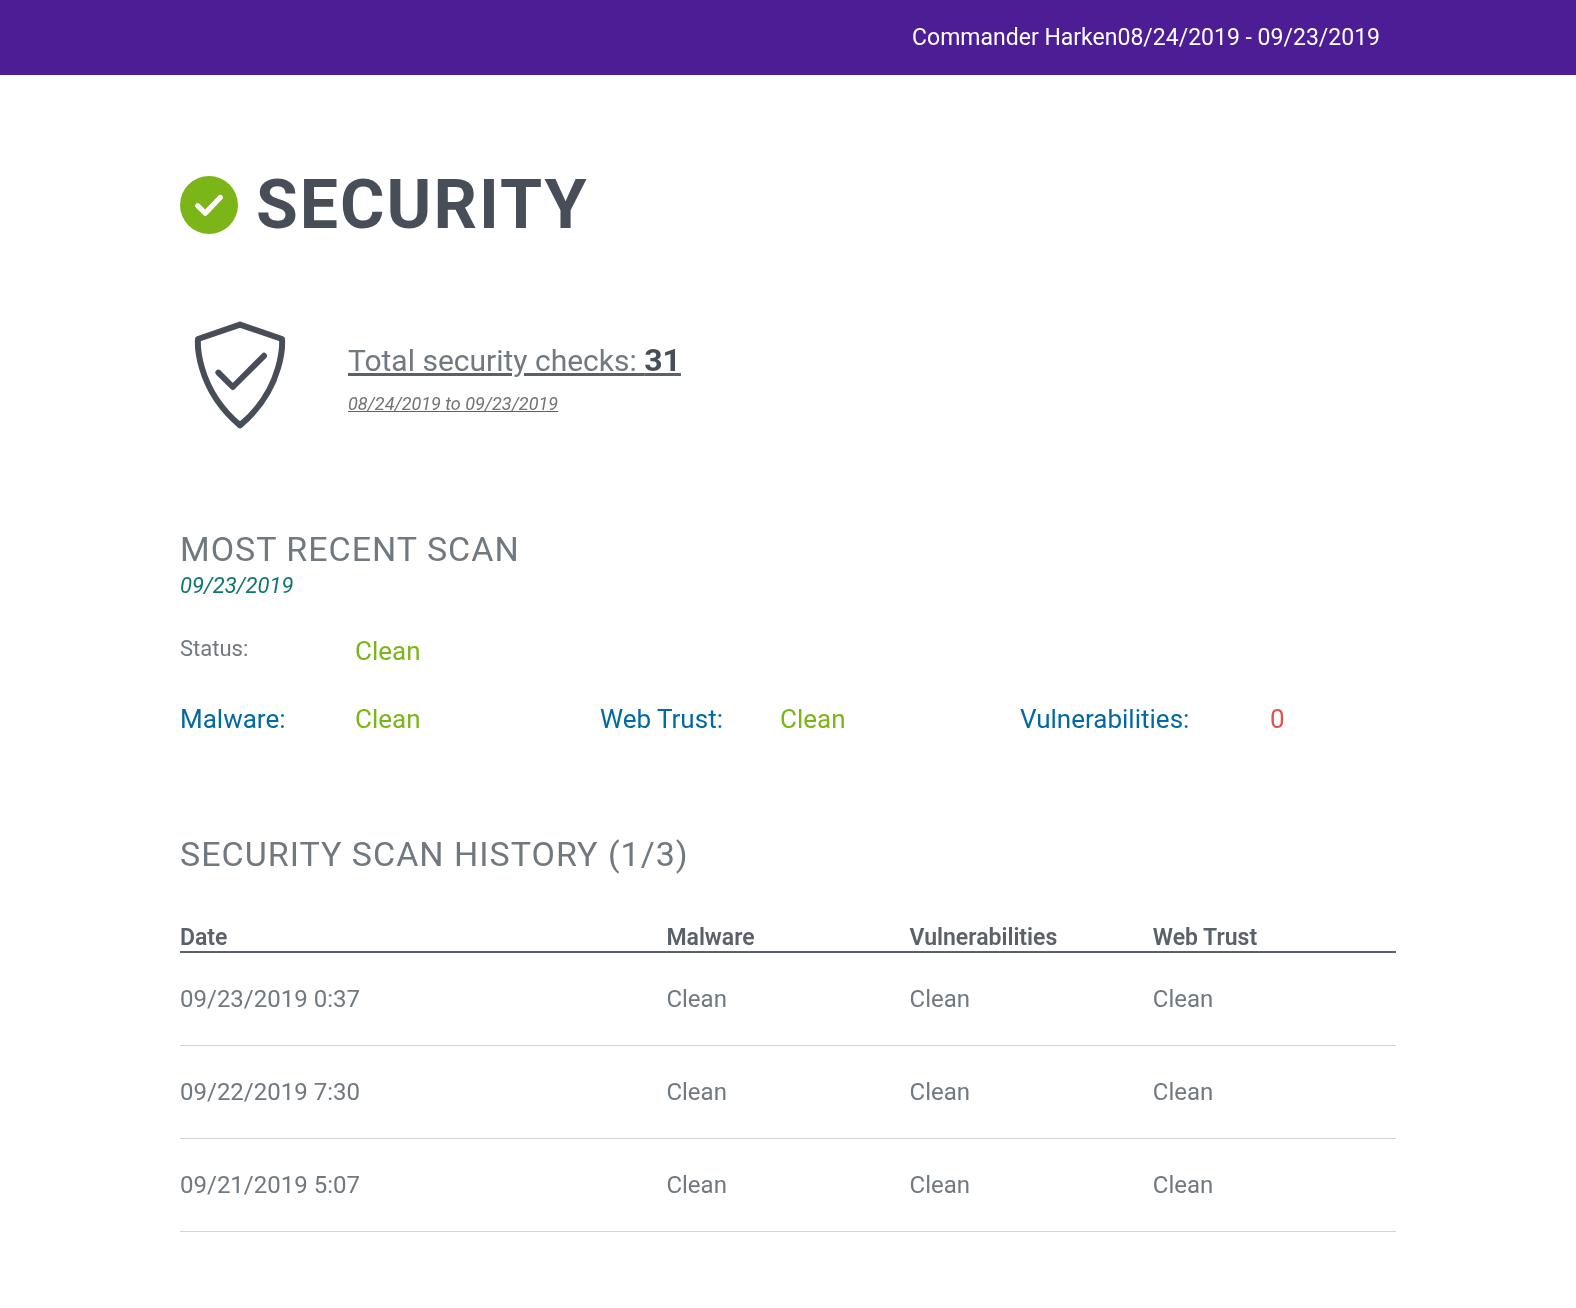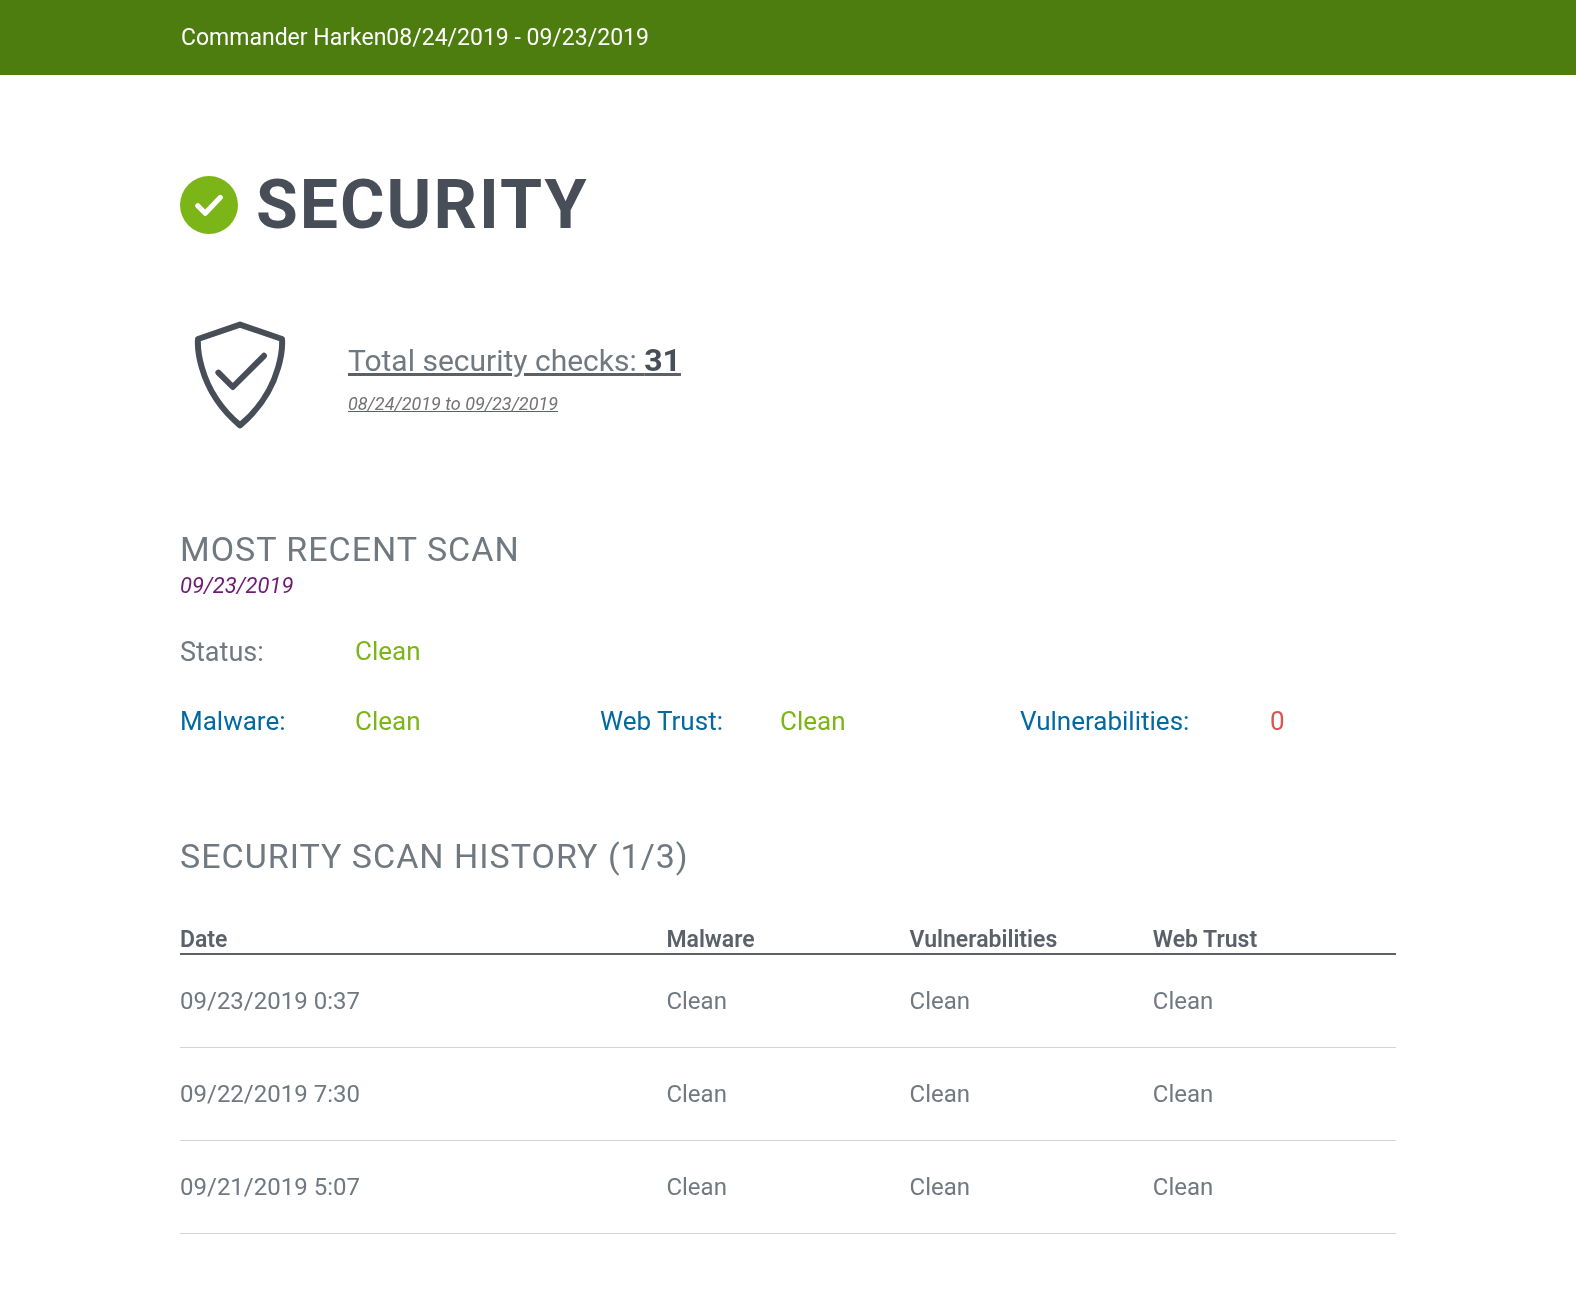--- a/index.html
+++ b/index.html
@@ -7,25 +7,25 @@
       padding: 0;
       box-sizing: border-box;
     }
     body {
       font-family: -apple-system, BlinkMacSystemFont, "Segoe UI", Roboto, "Helvetica Neue", Arial, sans-serif;
       background: #ffffff;
       color: #5a6169;
       width: 1576px;
     }
     .header-bar {
-      background: #4d7c0f;
+      background: #4c1d95;
       color: #ffffff;
-      padding: 24px 1px;
-      display: flex;
-      justify-content: flex-start;
+      padding: 24px 16px;
+      display: flex;
+      justify-content: flex-end;
       align-items: center;
     }
     .header-left {
       padding-left: 180px;
       font-size: 23px;
       font-weight: 400;
     }
     .header-right {
       padding-right: 180px;
       font-size: 23px;
@@ -93,30 +93,30 @@
     .section-heading {
       font-size: 34px;
       font-weight: 400;
       color: #707880;
       letter-spacing: 1px;
       margin-top: 90px;
     }
     .scan-date {
       font-size: 22px;
       font-style: italic;
-      color: #701a75;
+      color: #0f766e;
       margin-top: 4px;
     }
     .status-row {
       margin-top: 38px;
       display: flex;
       gap: 0;
     }
     .status-label {
-      font-size: 27px;
+      font-size: 22px;
       color: #707880;
       width: 175px;
     }
     .status-value-green {
       font-size: 26px;
       color: #7cb518;
     }
     .metrics-row {
       margin-top: 38px;
       display: flex;

